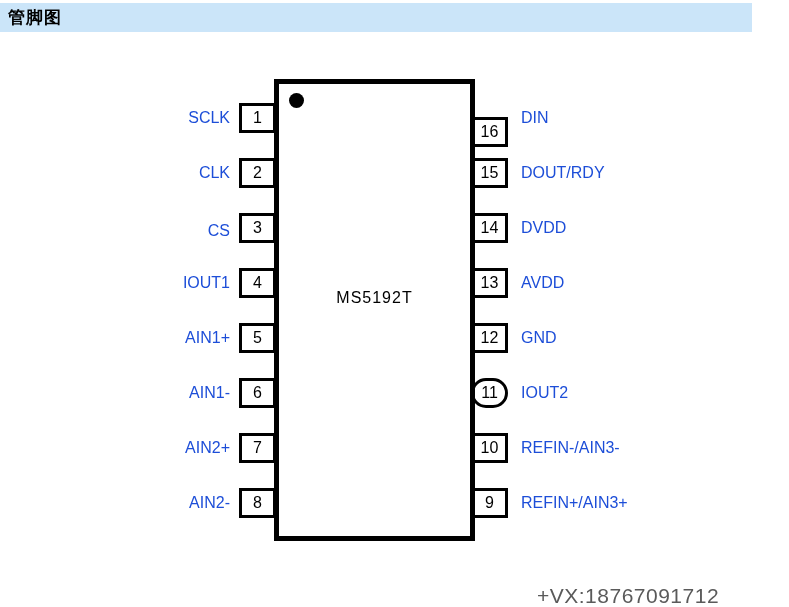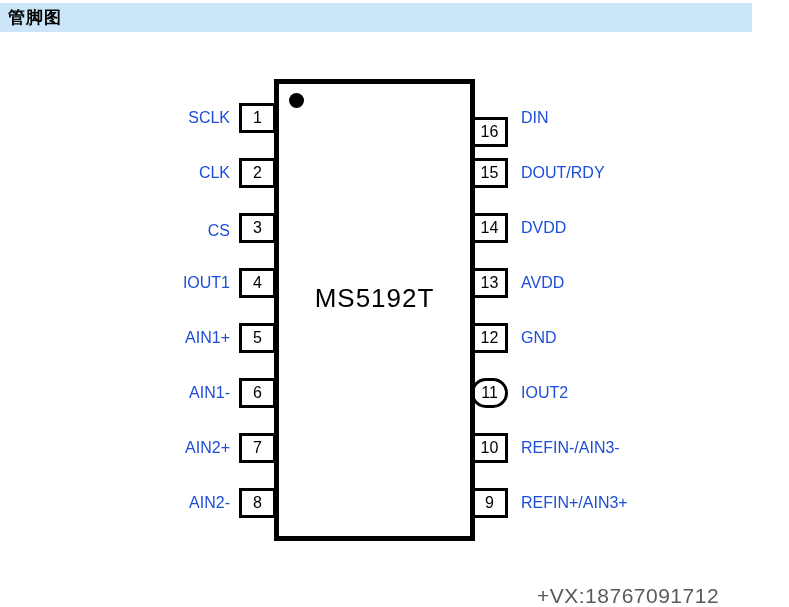--- a/index.html
+++ b/index.html
@@ -45,21 +45,21 @@
     z-index: 4;
   }
   .chip-label-block {
     position: absolute;
     left: 274px; top: 281px;
     width: 201px;
     text-align: center;
     z-index: 4;
   }
   .chip-label-line {
-    font-size: 26px;
+    font-size: 16px;
     line-height: 34px;
     color: #000000;
     letter-spacing: 1px;
   }
   .pin-box {
     position: absolute;
     width: 37px; height: 30px;
     border: 3px solid #000000;
     background: #ffffff;
     z-index: 2;

